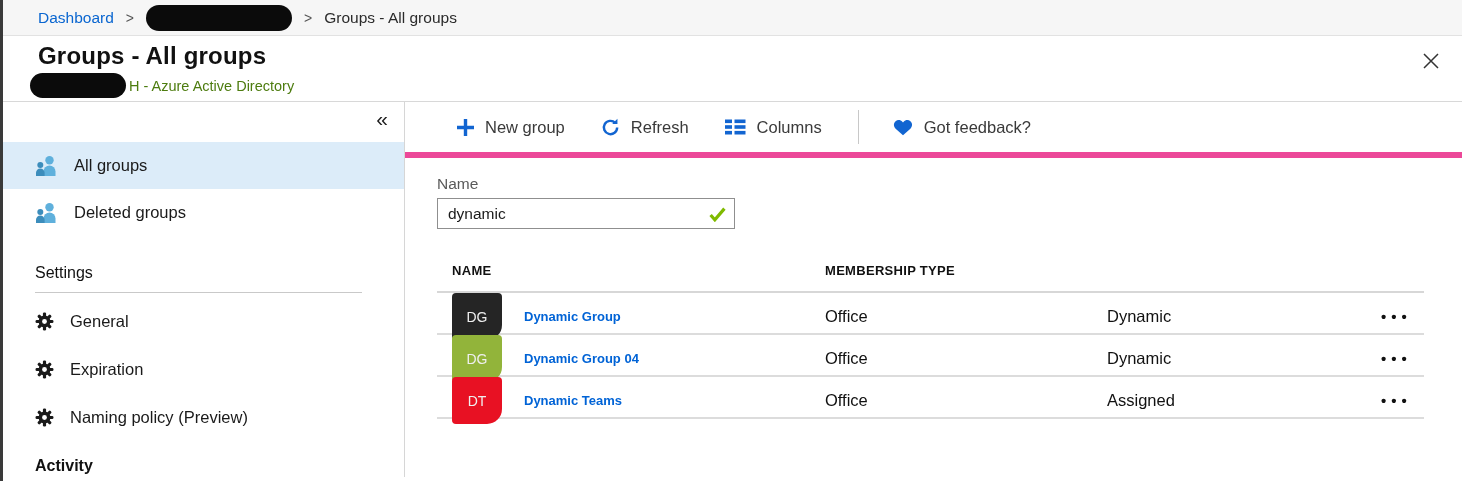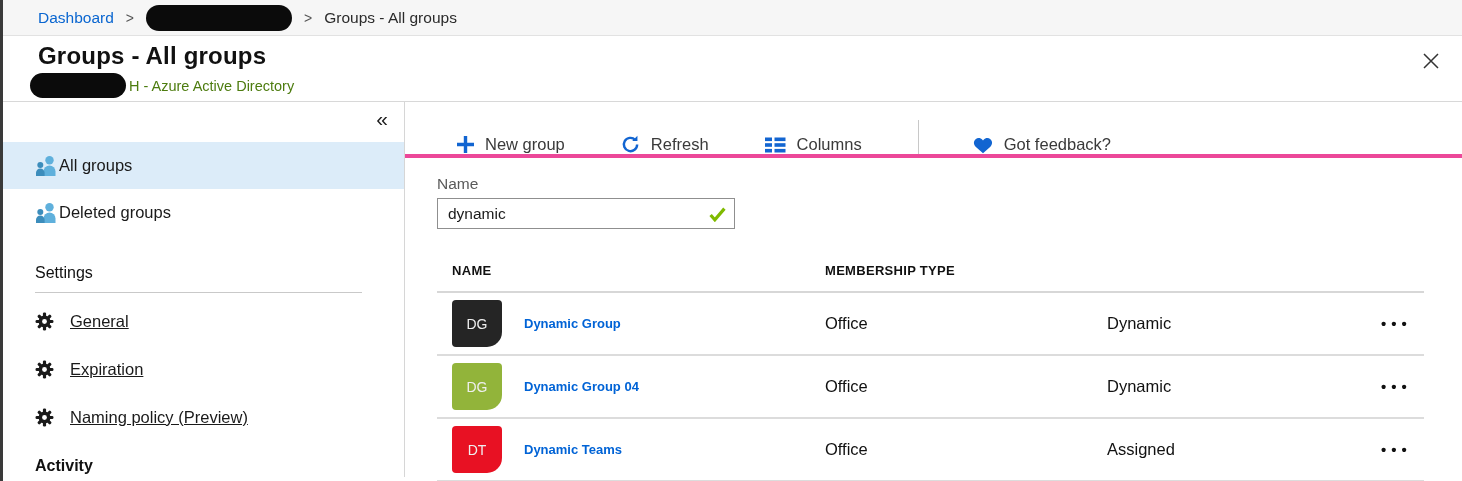--- a/index.html
+++ b/index.html
@@ -26,45 +26,45 @@
   .blade-header { height:66px; background:#fff; border-bottom:1px solid #d8d8d8; position:relative; }
   .blade-title { position:absolute; left:38px; top:6px; font-size:24px; font-weight:700; color:#111; letter-spacing:.2px; }
   .blade-sub-redaction { position:absolute; left:30px; top:37px; width:96px; height:25px; }
   .blade-subtitle { position:absolute; left:129px; top:42px; font-size:14.5px; color:#4d7c0f; }
   .close-btn { position:absolute; right:18px; top:12px; width:26px; height:26px; display:flex; align-items:center; justify-content:center; cursor:pointer; }
 
   
   .main { display:flex; height:375px; }
   .sidebar { width:405px; border-right:1px solid #d6d6d6; position:relative; padding-top:40px; background:#fff; }
   .collapse-btn { position:absolute; top:6px; right:16px; font-size:21px; color:#1a1a1a; cursor:pointer; line-height:1; }
-  .nav-item { height:47px; display:flex; align-items:center; padding-left:35px; font-size:16.5px; color:#1a1a1a; cursor:pointer; }
+  .nav-item { height:47px; display:flex; align-items:center; gap:15px; padding-left:35px; font-size:16.5px; color:#1a1a1a; cursor:pointer; }
   .nav-item.selected { background:#dcecf9; }
   .section-title { margin:28px 0 0 35px; font-size:16px; font-weight:400; color:#111; }
   .section-divider { border:none; border-top:1px solid #c9c9c9; margin:10px 42px 4px 35px; }
-  .gear-item { height:48px; display:flex; align-items:center; gap:16px; padding-left:35px; font-size:16.5px; color:#1a1a1a; cursor:pointer;text-decoration:underline; }
+  .gear-item { height:48px; display:flex; align-items:center; gap:16px; padding-left:35px; font-size:16.5px; color:#1a1a1a; cursor:pointer; }
   .activity-title { margin:16px 0 0 35px; font-size:16px; font-weight:700; color:#111; }
 
   
   .content { flex:1; background:#fff; }
-  .toolbar { height:56px; display:flex; align-items:flex-end; padding-left:52px; border-bottom:4px solid #ec4899;gap:20px; }
+  .toolbar { height:56px; display:flex; align-items:center; padding-left:52px; border-bottom:6px solid #ec4899; }
   .tool-btn { display:flex; align-items:center; gap:11px; font-size:16.5px; color:#3a3a3a; cursor:pointer; margin-right:36px; }
   .tool-sep { width:1px; height:34px; background:#c8c8c8; margin:0 16px 0 0; }
   .feedback-btn { margin-left:18px; }
 
   .filter-area { margin:17px 0 0 32px; }
   .filter-label { font-size:15.5px; color:#5a5a5a; margin-bottom:5px; }
   .filter-box { width:298px; height:31px; border:1px solid #8f8f8f; background:#fff; position:relative; display:flex; align-items:center; }
   .filter-input { border:none; outline:none; width:255px; height:27px; padding-left:10px; font-size:15.5px; color:#1a1a1a; font-family:inherit; }
   .valid-check { position:absolute; right:8px; top:8px; }
 
   .table { margin:21px 0 0 32px; width:987px; }
   .thead, .trow { display:grid; grid-template-columns:388px 282px 246px 1fr; align-items:center; }
   .thead { height:43px; font-size:13px; font-weight:700; color:#111; letter-spacing:.3px; border-bottom:2px solid #d7d7d7; }
   .th-name { padding-left:15px; }
-  .trow { height:63px; border-bottom:2px solid #dcdcdc; }
+  .trow { height:42px; border-bottom:2px solid #dcdcdc; }
   .name-cell { display:flex; align-items:center; gap:22px; padding-left:15px; }
   .avatar { width:50px; height:47px; border-radius:4px 4px 15px 4px; display:flex; align-items:center; justify-content:center; font-size:14px; color:#efefef; flex:0 0 auto; }
   .group-link { color:#0063d6; font-weight:700; font-size:13px; cursor:pointer; }
   .cell-text { font-size:16.5px; color:#111; }
   .ellipsis-btn { padding-left:28px; font-size:15px; letter-spacing:5px; font-weight:700; color:#111; cursor:pointer; }
   svg { display:block; }
 </style>
 </head>
 <body>
 

